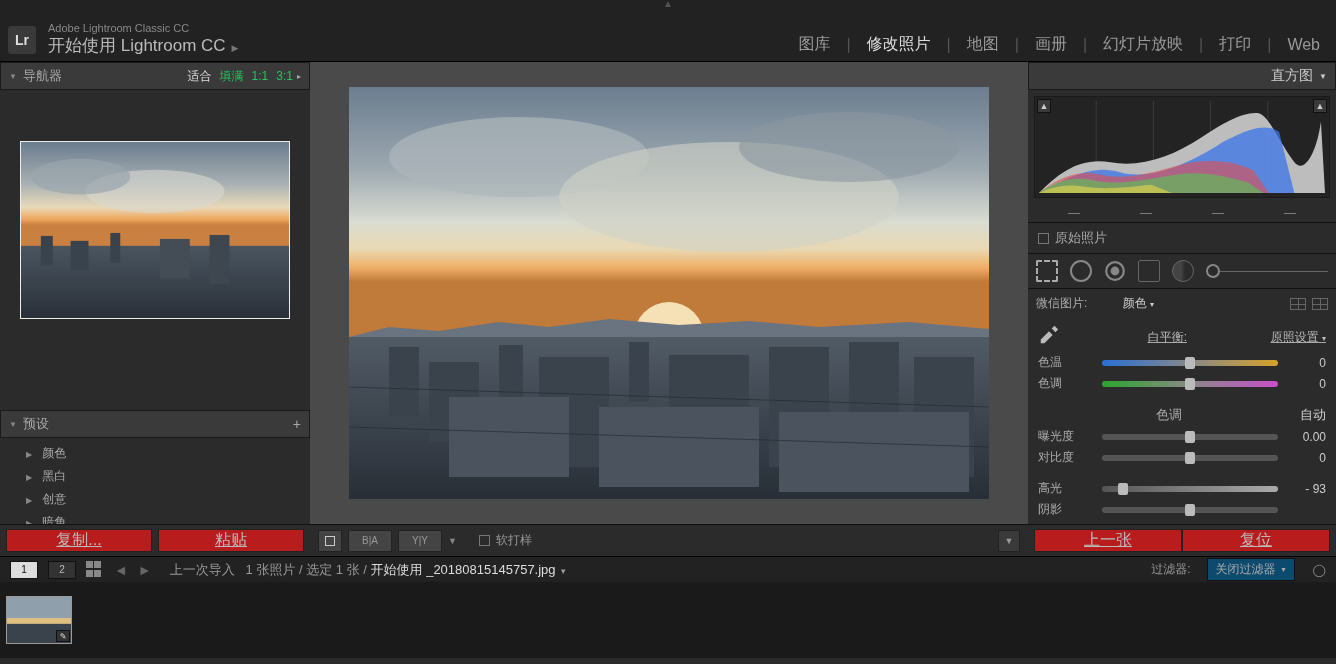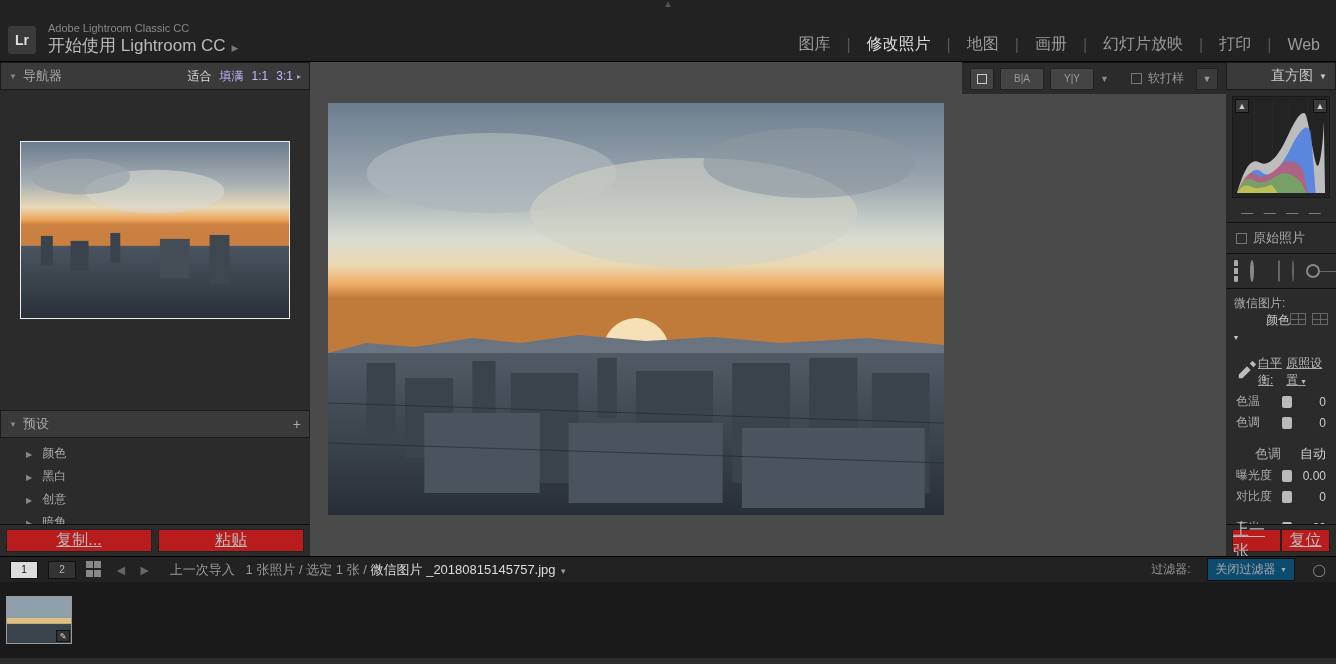--- a/index.html
+++ b/index.html
@@ -21,34 +21,34 @@
 .hdr-chevron { position:absolute; top:-2px; left:50%; transform:translateX(-50%); color:#555; font-size:10px; }
 
 
 .body { flex:1; display:flex; min-height:0; }
 
 
 .left { width:310px; background:#2b2b2b; display:flex; flex-direction:column; }
 .panel-hdr { height:28px; background:#3a3a3a; border:1px solid #1a1a1a; display:flex; align-items:center; padding:0 8px; font-size:13px;}
 .panel-hdr .tri { font-size:8px; color:#888; margin-right:6px;}
 .panel-hdr .fill { flex:1; }
-.panel-hdr .zoom { color:#c4b5fd; margin-left:8px; font-size:12px;}
+.panel-hdr .zoom { color:#22c55e; margin-left:8px; font-size:12px;}
 .panel-hdr .zoom.active { color:#ddd;}
 .nav-thumb-wrap { flex:0 0 280px; display:flex; align-items:center; justify-content:center; padding:10px 20px; }
 .nav-thumb { width:270px; height:178px; border:1px solid #eee; }
 .preset-hdr { display:flex; align-items:center; justify-content:space-between;}
 .preset-hdr .plus { color:#aaa; font-size:14px;}
 .preset-list { flex:1; overflow:auto; padding:4px 0;}
 .preset-item { padding:3px 26px; font-size:12px; color:#aaa;}
 .preset-item .tri { font-size:8px; color:#888; margin-right:10px;}
 .left-btns { height:32px; display:flex; gap:6px; padding:4px 6px; background:#2b2b2b; border-top:1px solid #111;}
 .btn { flex:1; background:#b91c1c; display:flex; align-items:center; justify-content:center; font-size:16px; color:#bbb; border:1px solid #222; cursor:pointer;text-decoration:underline;}
 
 
-.center { flex:1; background:#4a4a4a; display:flex; flex-direction:row; position:relative;}
+.center { flex:1; background:#4a4a4a; display:flex; flex-direction:column; position:relative;}
 .canvas { flex:1; display:flex; align-items:center; justify-content:center; overflow:hidden; padding:18px;}
 .photo { width:640px; height:412px; position:relative; }
 .center-bar { height:32px; background:#2b2b2b; border-top:1px solid #111; display:flex; align-items:center; padding:0 8px; gap:6px;}
 .view-btn { width:24px; height:22px; background:#444; border:1px solid #222; display:flex; align-items:center; justify-content:center; font-size:10px; color:#999; cursor:pointer;}
 .view-btn.pair { width:44px;}
 .chk { width:11px; height:11px; border:1px solid #777; margin-right:6px; display:inline-block;}
 .soft-proof { display:flex; align-items:center; margin-left:16px; color:#999;}
 .center-bar .fill { flex:1;}
 .dd { width:22px; height:22px; display:flex; align-items:center; justify-content:center; border:1px solid #222; background:#3a3a3a; cursor:pointer;}
 
@@ -405,21 +405,21 @@
     <div class="page-btn">2</div>
     <div class="grid-btn">
           <span></span>
           <span></span>
           <span></span>
           <span></span>
         </div>
     <span class="arrow">◄</span>
     <span class="arrow">►</span>
     <span class="crumb">
-      <span>上一次导入</span> &nbsp; <span>1 张照片 / 选定 1 张</span> / <span class="file">微信图片 _20180815145757.jpg</span> <span style="font-size:8px">▼</span>
+      <span>上一次导入</span> &nbsp; <span>1 张照片 / 选定 1 张</span> / <span class="file">开始使用 _20180815145757.jpg</span> <span style="font-size:8px">▼</span>
     </span>
     <span class="fill"></span>
     <span class="filter-lbl">过滤器:</span>
     <span class="filter-dd">
           <span>关闭过滤器</span>
           <span style="font-size:8px;margin-left:6px">▾</span>
         </span>
     <span style="margin-left:8px;color:#888">◯</span>
   </div>
   <div class="filmstrip">

